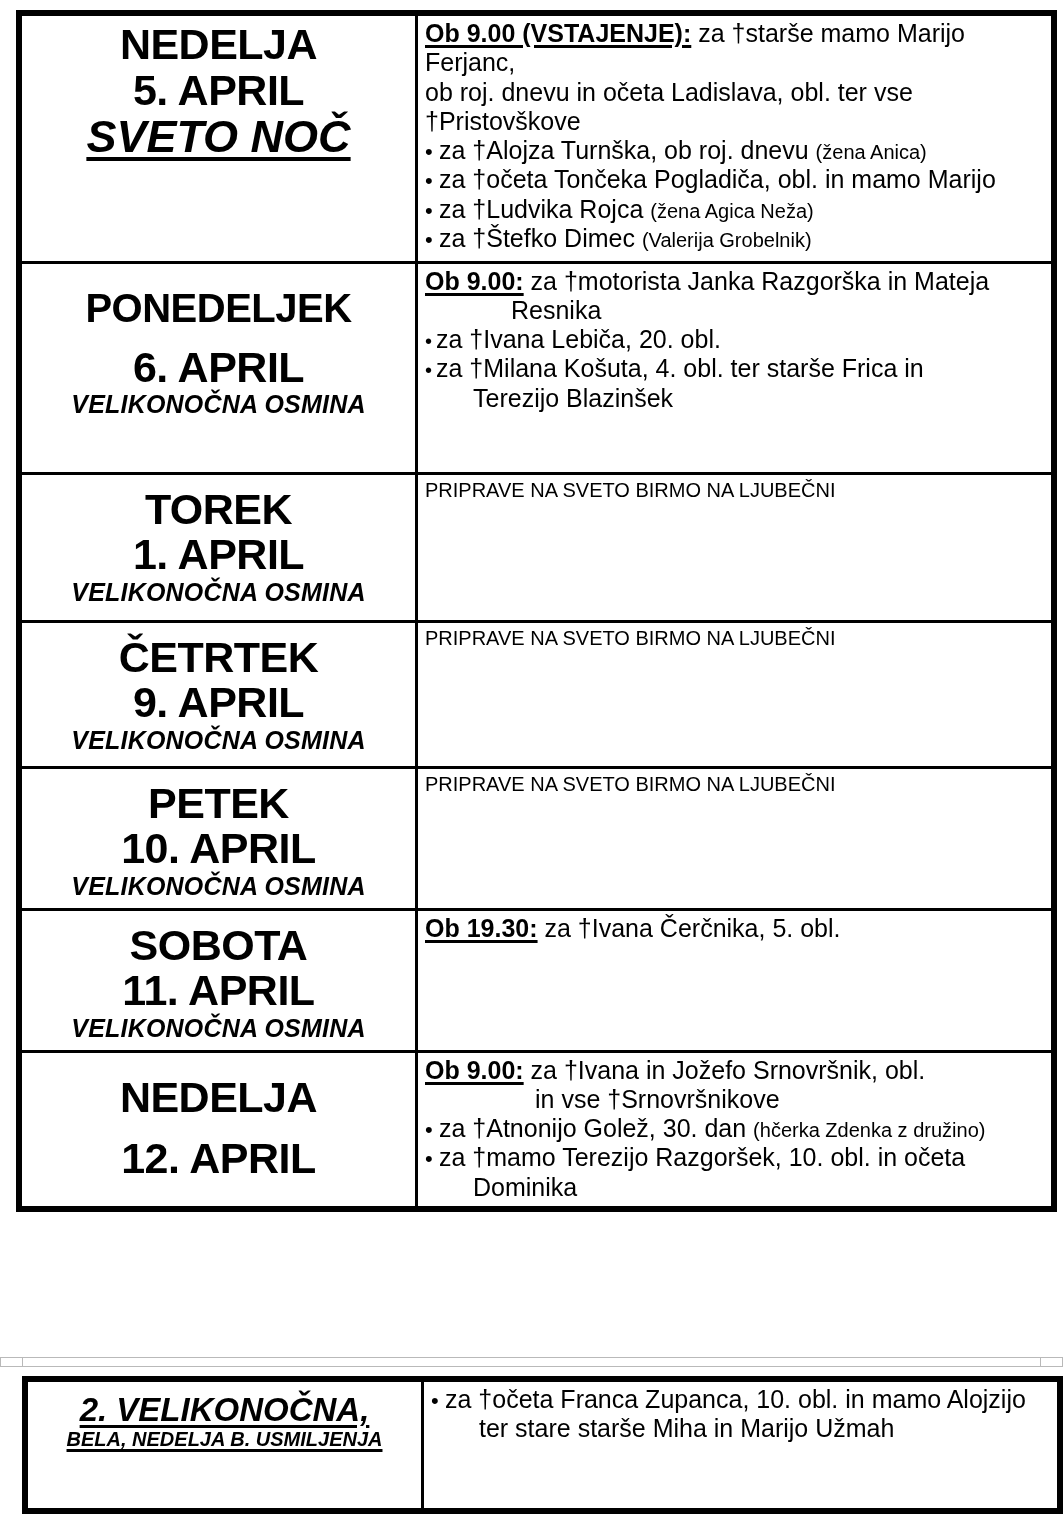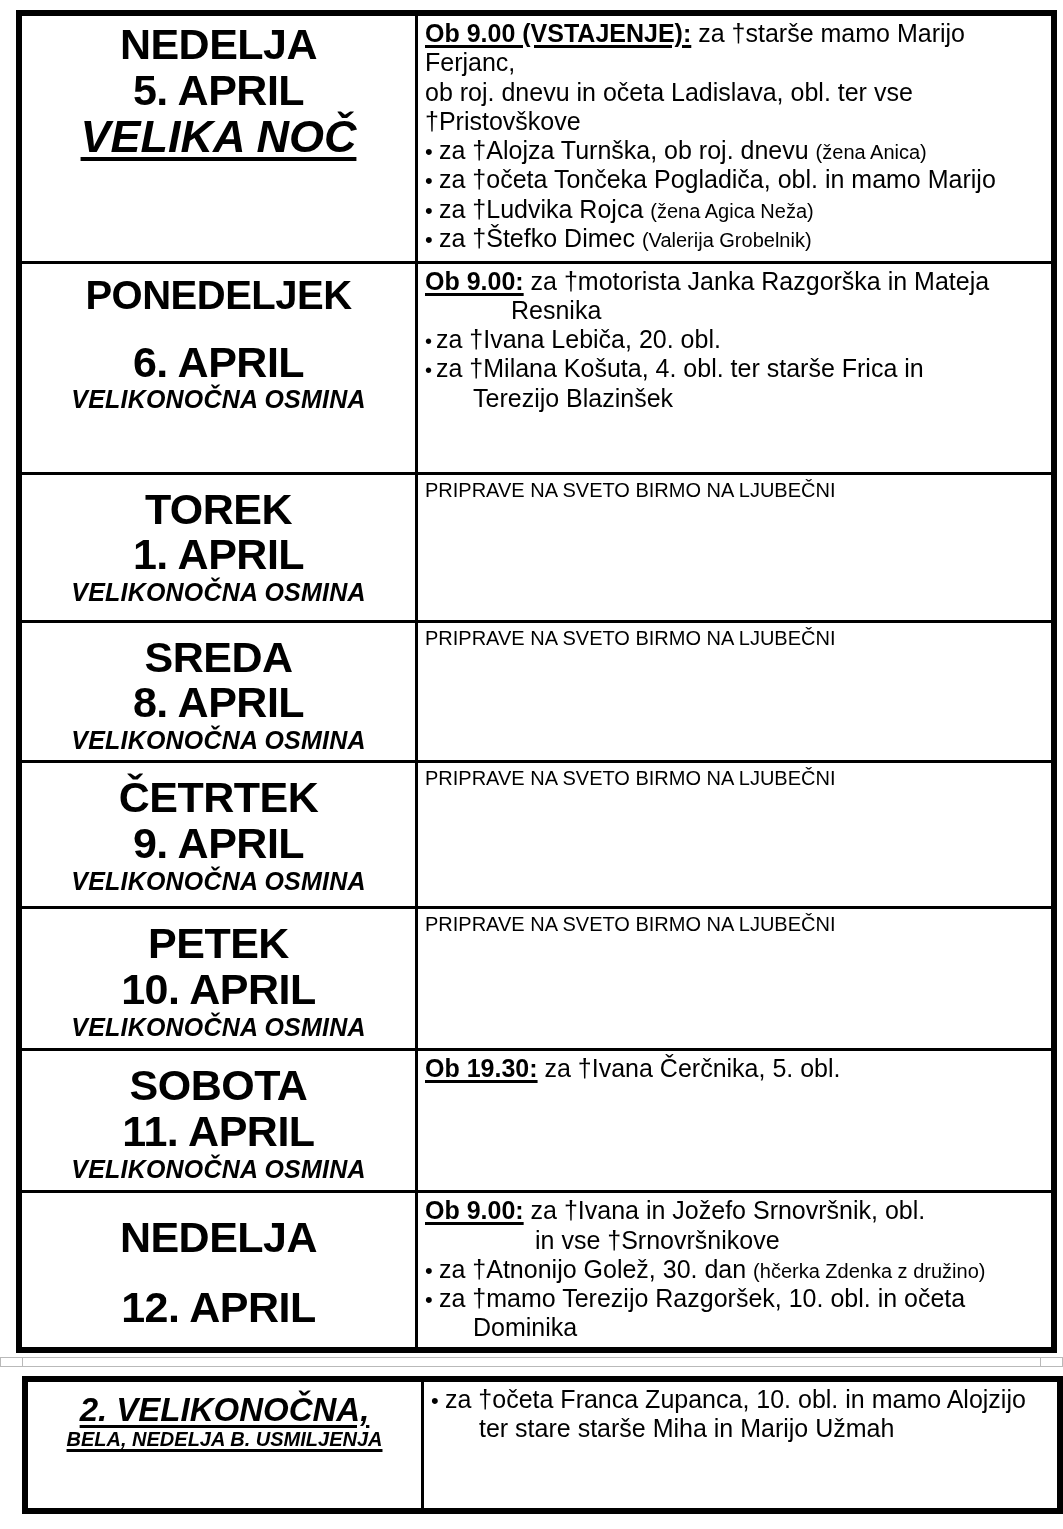--- a/index.html
+++ b/index.html
@@ -77,24 +77,24 @@
     font-size: 25px;
     font-weight: bold;
     font-style: italic;
     line-height: 1.15;
     letter-spacing: 0.2px;
     white-space: nowrap;
   }
 
   
   .pad-r1 { padding-top: 6px; }
-  .pad-r2 { padding-top: 10px; }
+  .pad-r2 { padding-top: 23px; }
   .pad-r3 { padding-top: 12px; }
   .pad-last { padding-top: 22px; }
-  .day-date.gap { margin-top: 24px; }
+  .day-date.gap { margin-top: 16px; }
 
   
   .notes-cell {
     padding: 3px 5px 4px 7px;
     box-sizing: border-box;
     font-size: 25px;
     line-height: 1.17;
   }
   .line { white-space: normal; }
   .time-label {
@@ -207,21 +207,21 @@
 <div class="page">
 
   <table class="schedule-table">
     <tbody>
 
       <tr class="r1">
         <td class="col-day">
           <div class="day-cell pad-r1">
             <div class="day-name">NEDELJA</div>
             <div class="day-date">5. APRIL</div>
-            <div class="day-feast-big">VELIKA NOČ</div>
+            <div class="day-feast-big">SVETO NOČ</div>
           </div>
         </td>
         <td class="col-notes">
           <div class="notes-cell">
             <div class="line"><span class="time-label">Ob 9.00 (VSTAJENJE):</span><span> za †starše mamo Marijo Ferjanc,</span></div>
             <div class="line"> ob roj. dnevu in očeta Ladislava, obl. ter vse †Pristovškove</div>
             <div class="bullet-line"><span>za †Alojza Turnška, ob roj. dnevu</span> <span class="note-small">(žena Anica)</span></div>
             <div class="bullet-line"><span>za †očeta Tončeka Pogladiča, obl. in mamo Marijo</span></div>
             <div class="bullet-line"><span>za †Ludvika Rojca</span> <span class="note-small">(žena Agica Neža)</span></div>
             <div class="bullet-line"><span>za †Štefko Dimec</span> <span class="note-small">(Valerija Grobelnik)</span></div>
@@ -256,34 +256,20 @@
             <div class="day-feast-small">VELIKONOČNA OSMINA</div>
           </div>
         </td>
         <td class="col-notes">
           <div class="notes-cell">
               <div class="prip">PRIPRAVE NA SVETO BIRMO NA LJUBEČNI</div>
             </div>
         </td>
       </tr>
 
-      <tr class="r4">
-        <td class="col-day">
-          <div class="day-cell pad-r3">
-            <div class="day-name">SREDA</div>
-            <div class="day-date">8. APRIL</div>
-            <div class="day-feast-small">VELIKONOČNA OSMINA</div>
-          </div>
-        </td>
-        <td class="col-notes">
-          <div class="notes-cell">
-              <div class="prip">PRIPRAVE NA SVETO BIRMO NA LJUBEČNI</div>
-            </div>
-        </td>
-      </tr>
 
       <tr class="r5">
         <td class="col-day">
           <div class="day-cell pad-r3">
             <div class="day-name">ČETRTEK</div>
             <div class="day-date">9. APRIL</div>
             <div class="day-feast-small">VELIKONOČNA OSMINA</div>
           </div>
         </td>
         <td class="col-notes">

